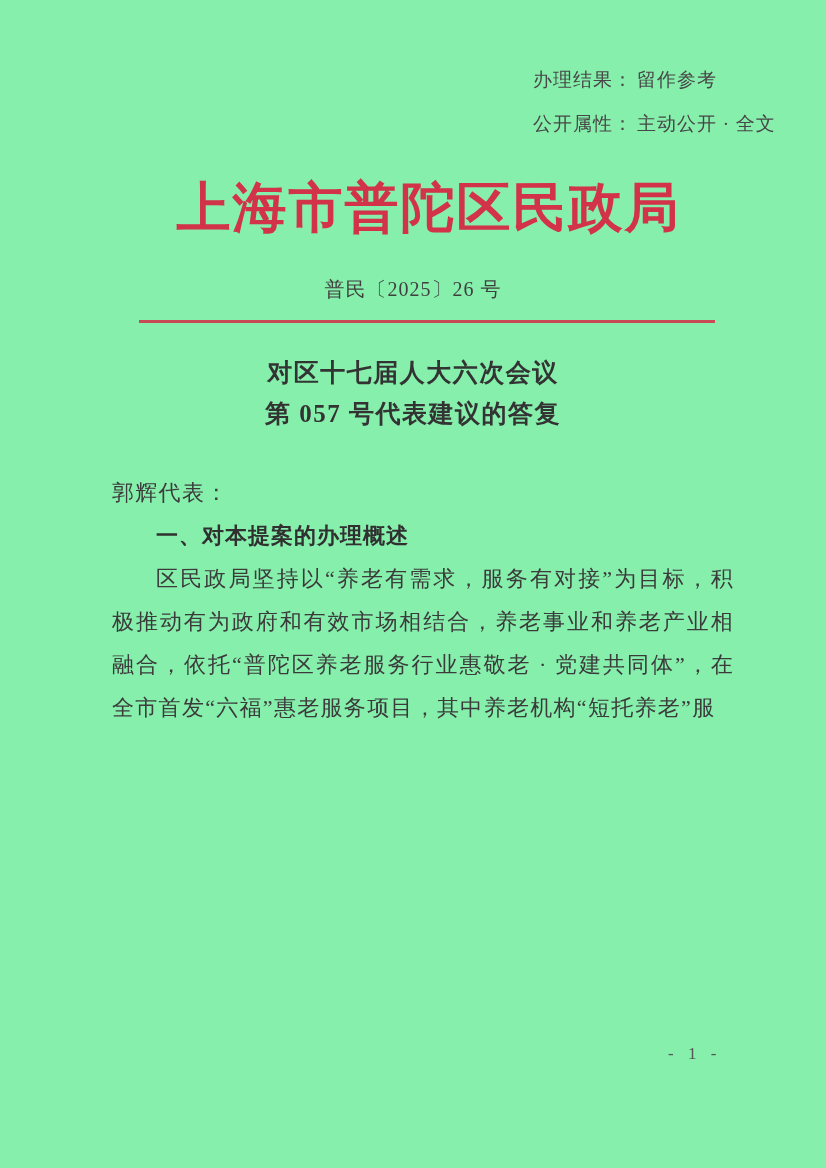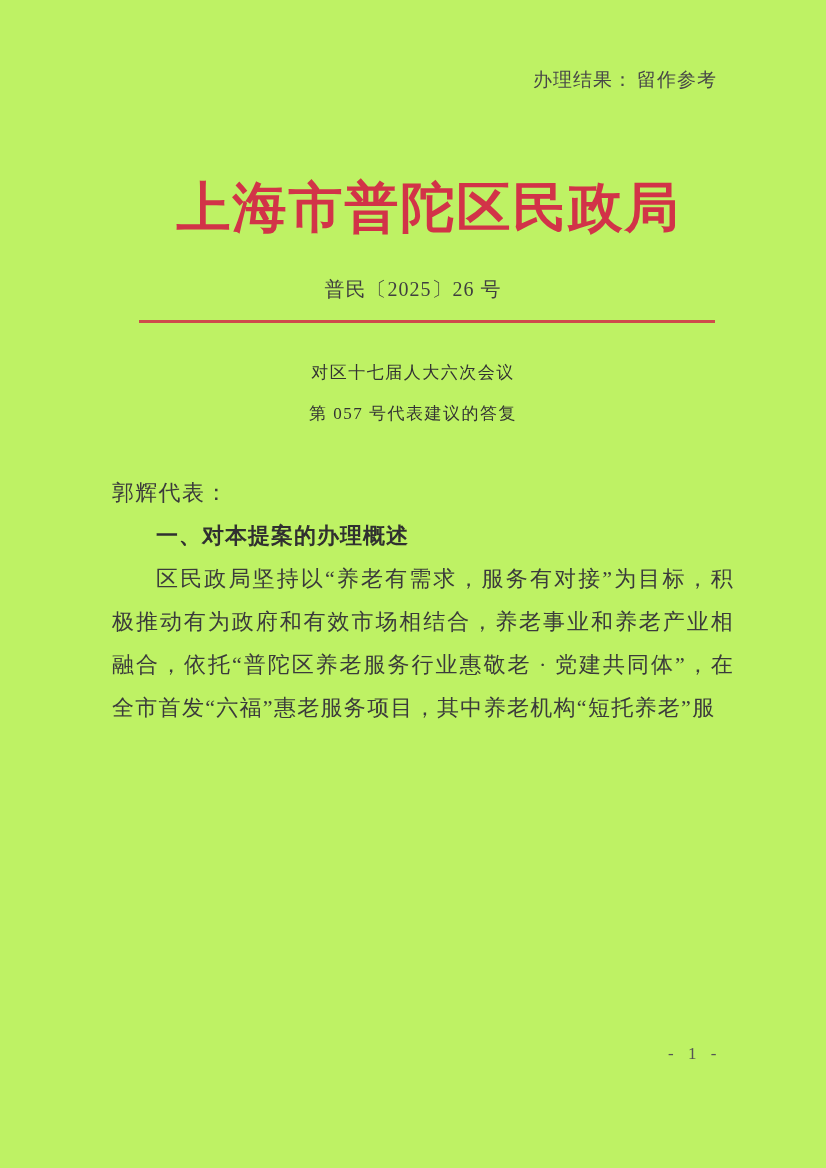--- a/index.html
+++ b/index.html
@@ -12,21 +12,21 @@
     width: 826px;
     height: 1168px;
     position: relative;
     overflow: hidden;
     font-family: "Liberation Serif", "DejaVu Serif", serif;
     color: var(--ink);
   }
   .page {
     position: absolute;
     inset: 0;
-    background: #bef264;
+    background: #86efac;
   }
   
   .meta-block {
     position: absolute;
     left: 533px;
     top: 58px;
     font-size: 19px;
     line-height: 44px;
     letter-spacing: 1px;
     color: #474747;
@@ -68,22 +68,22 @@
     background: var(--accent);
     opacity: 0.88;
   }
   
   .doc-title {
     position: absolute;
     top: 352px;
     left: 0;
     width: 100%;
     text-align: center;
-    font-weight: 400;
-    font-size: 17px;
+    font-weight: 700;
+    font-size: 25px;
     letter-spacing: 1.5px;
     line-height: 41px;
     color: #333333;
   }
   
   .body-block {
     position: absolute;
     left: 112px;
     top: 471px;
     width: 622px;
@@ -119,20 +119,23 @@
 </style>
 </head>
 <body>
 
 <div class="page">
 
   <div class="meta-block">
     <div class="meta-line">
       <span class="meta-label">办理结果：</span><span class="meta-value">留作参考</span>
     </div>
+    <div class="meta-line">
+      <span class="meta-label">公开属性：</span><span class="meta-value">主动公开 · 全文</span>
+    </div>
   </div>
 
   <div class="agency-title">上海市普陀区民政局</div>
 
   <div class="doc-number">普民〔2025〕26 号</div>
 
   <div class="red-divider"></div>
 
   <div class="doc-title">
     <div>对区十七届人大六次会议</div>

